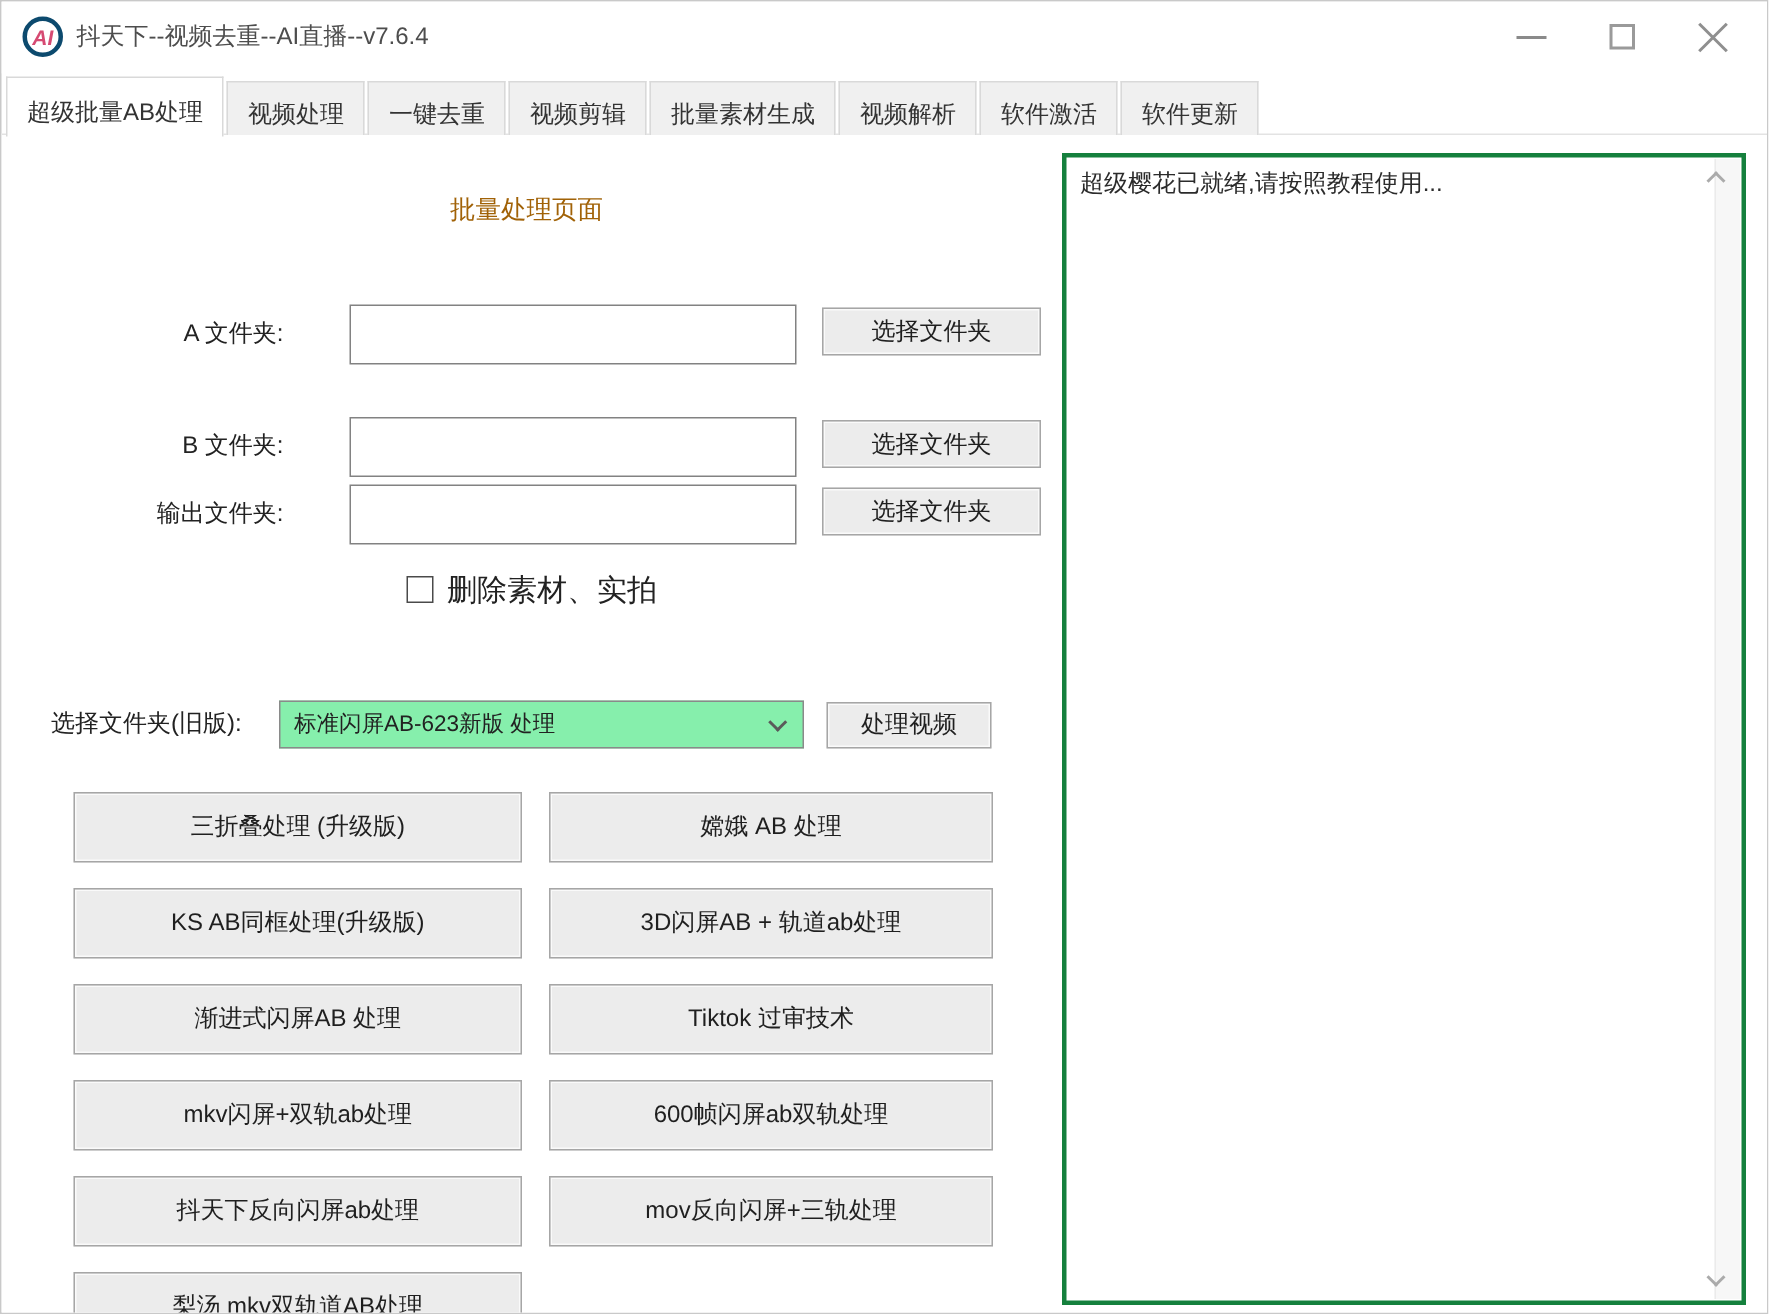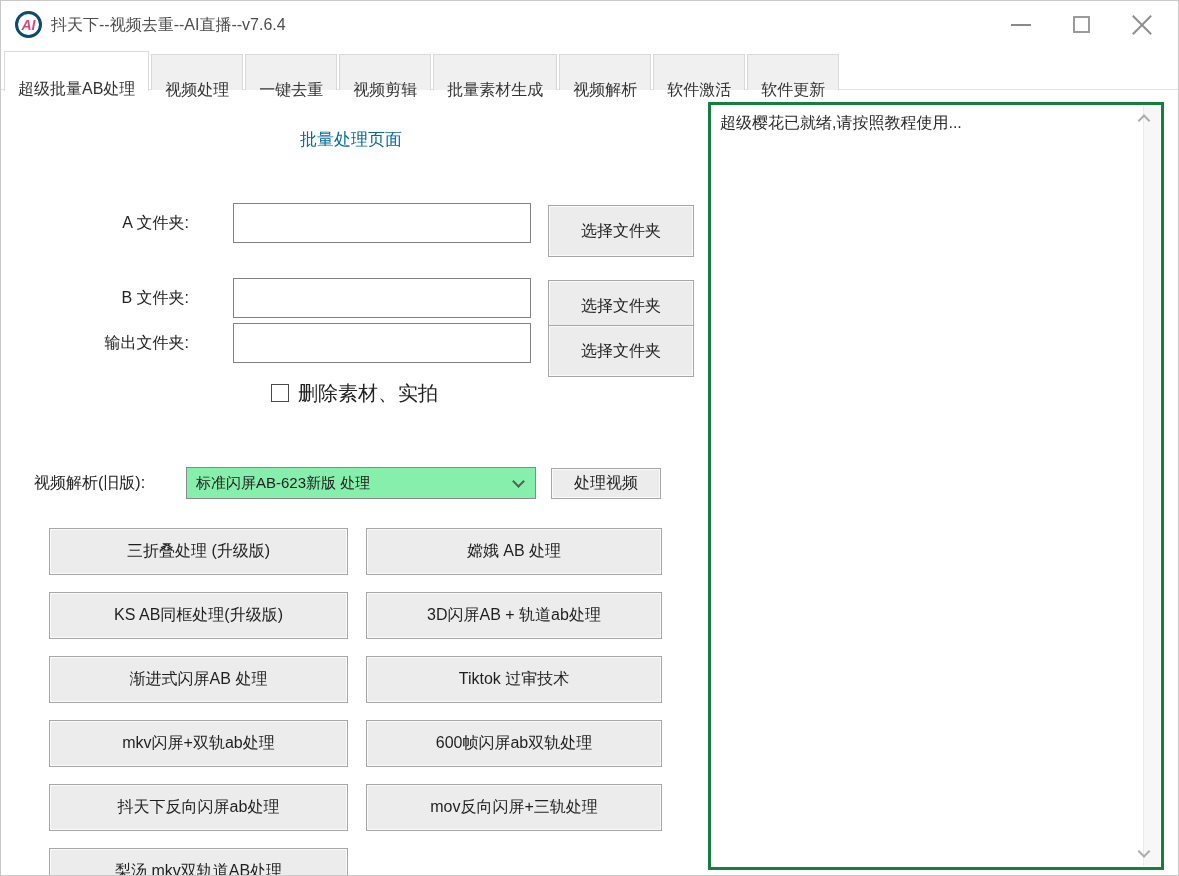--- a/index.html
+++ b/index.html
@@ -29,39 +29,39 @@
   .close-glyph::before, .close-glyph::after {
     content:""; position:absolute; left:9px; top:-2px; width:2px; height:26px; background:#8f8f8f;
   }
   .close-glyph::before { transform:rotate(45deg); }
   .close-glyph::after { transform:rotate(-45deg); }
 
   
   .tabbar { position:absolute; left:3px; top:48px; height:41px; display:flex; align-items:flex-end; z-index:3; }
   .tab {
     background:#f0f0f0; border:1px solid #d9d9d9; border-bottom:none;
-    padding:17px 13px; height:36px; line-height:35px; font-size:16px;
+    padding:4px 13px; height:36px; line-height:35px; font-size:16px;
     margin-right:2px; color:#333; white-space:nowrap; cursor:default;
   }
   .tab.active { background:#fff; height:40px; line-height:39px; margin-bottom:-1px; z-index:4; }
 
   
   .page { position:absolute; left:0; top:88px; width:1179px; height:788px; background:#fff; border-top:1px solid #e3e3e3; }
 
-  .page-title { position:absolute; left:100px; top:38px; width:500px; text-align:center; font-size:17px; color:#0369a1; }
+  .page-title { position:absolute; left:100px; top:38px; width:500px; text-align:center; font-size:17px; color:#a16207; }
 
   .folder-row { position:absolute; left:0; width:690px; height:40px;margin-left:32px; }
   .row-0 { top:113px; } .row-1 { top:188px; } .row-2 { top:233px; }
   .f-label { position:absolute; left:30px; top:0; width:126px; height:40px; line-height:40px; text-align:right; font-size:16px; color:#222; }
   .f-input {
     position:absolute; left:200px; top:0; width:298px; height:40px;
     border:1px solid #828282; background:#fff; font-size:15px; padding:0 8px;
     font-family:"Liberation Sans","DejaVu Sans",sans-serif; outline:none;
   }
-  .f-btn { position:absolute; left:515px; top:2px; width:146px; height:52px; }
+  .f-btn { position:absolute; left:515px; top:2px; width:146px; height:32px; }
 
   .btn {
     background:#ececec; border:1px solid #a6a6a6; color:#1f1f1f;
     font-size:16px; display:flex; align-items:center; justify-content:center;
     font-family:"Liberation Sans","DejaVu Sans",sans-serif; cursor:default;
     box-shadow:inset 0 0 0 1px #fafafa;
   }
 
   .checkbox-row { position:absolute; left:270px; top:292px; height:22px; display:flex; align-items:center; }
   .checkbox { width:18px; height:18px; border:1px solid #4a4a4a; background:#fff; display:inline-block; cursor:default; }
@@ -151,21 +151,21 @@
       <input class="f-input" type="text" value="" style="">
       <div class="btn f-btn">选择文件夹</div>
     </div>
 
     <div class="checkbox-row">
       <span class="checkbox"></span>
       <span class="checkbox-label">删除素材、实拍</span>
     </div>
 
     <div class="more-row">
-      <div class="more-label">视频解析(旧版):</div>
+      <div class="more-label">选择文件夹(旧版):</div>
       <div class="combo">
         <span class="combo-value">标准闪屏AB-623新版 处理</span>
         <span class="chev"></span>
       </div>
       <div class="btn process-btn">处理视频</div>
     </div>
 
     <div class="grid">
       <div class="btn">三折叠处理 (升级版)</div>
       <div class="btn">嫦娥 AB 处理</div>

